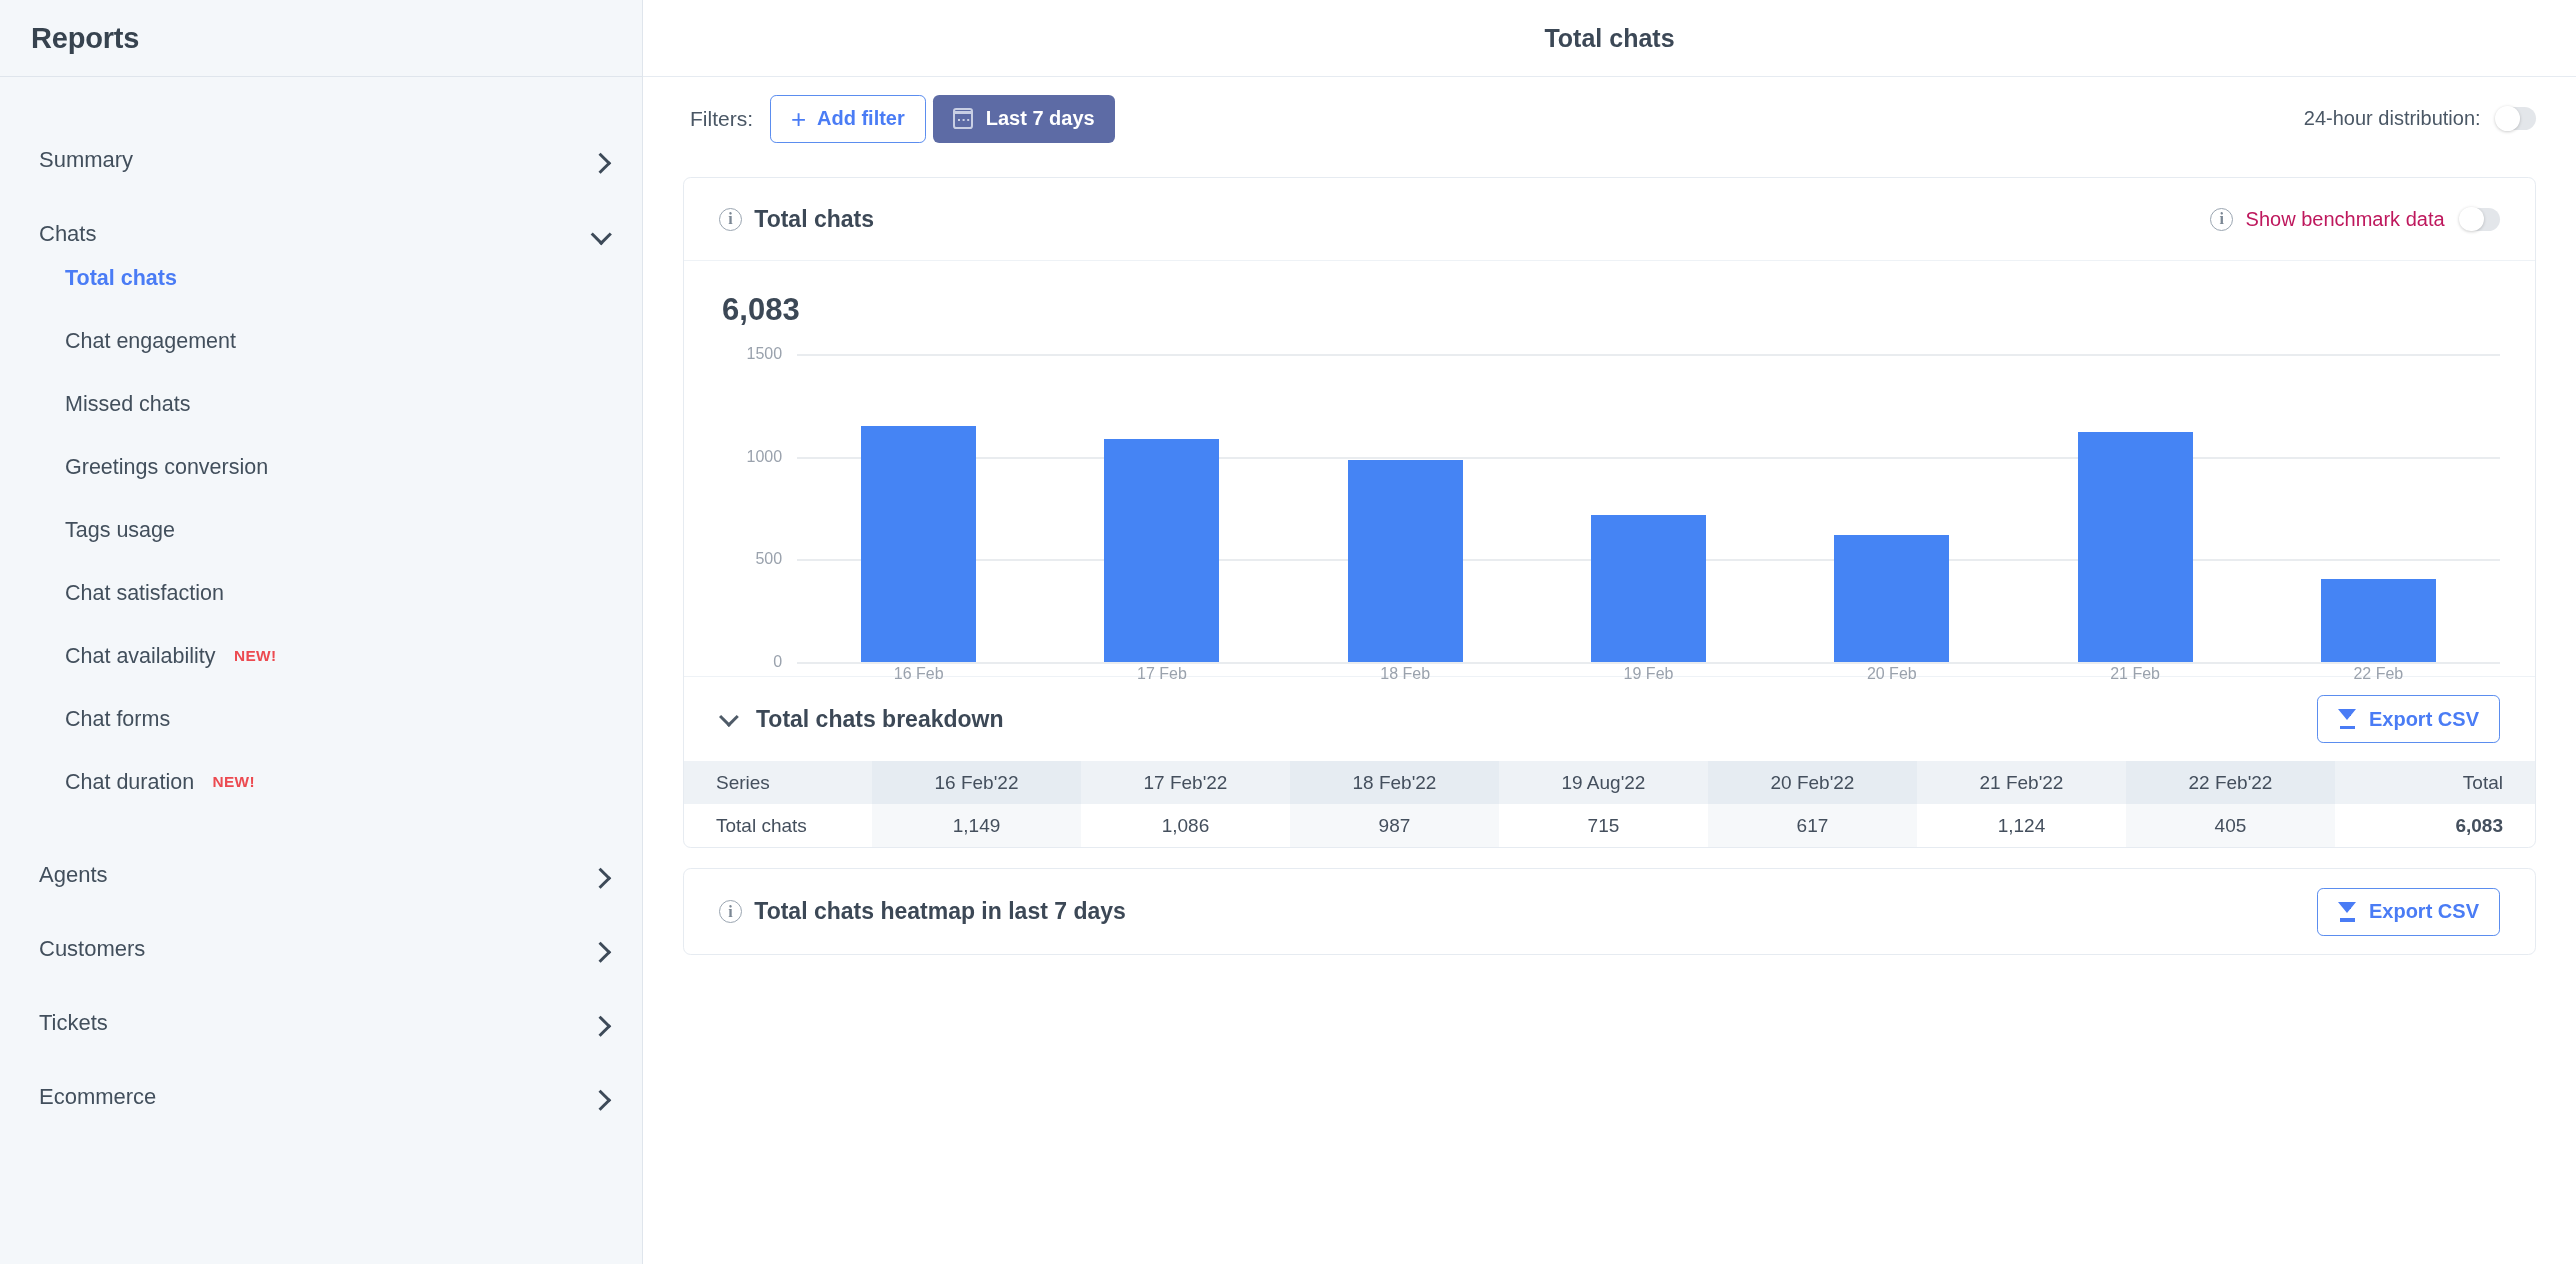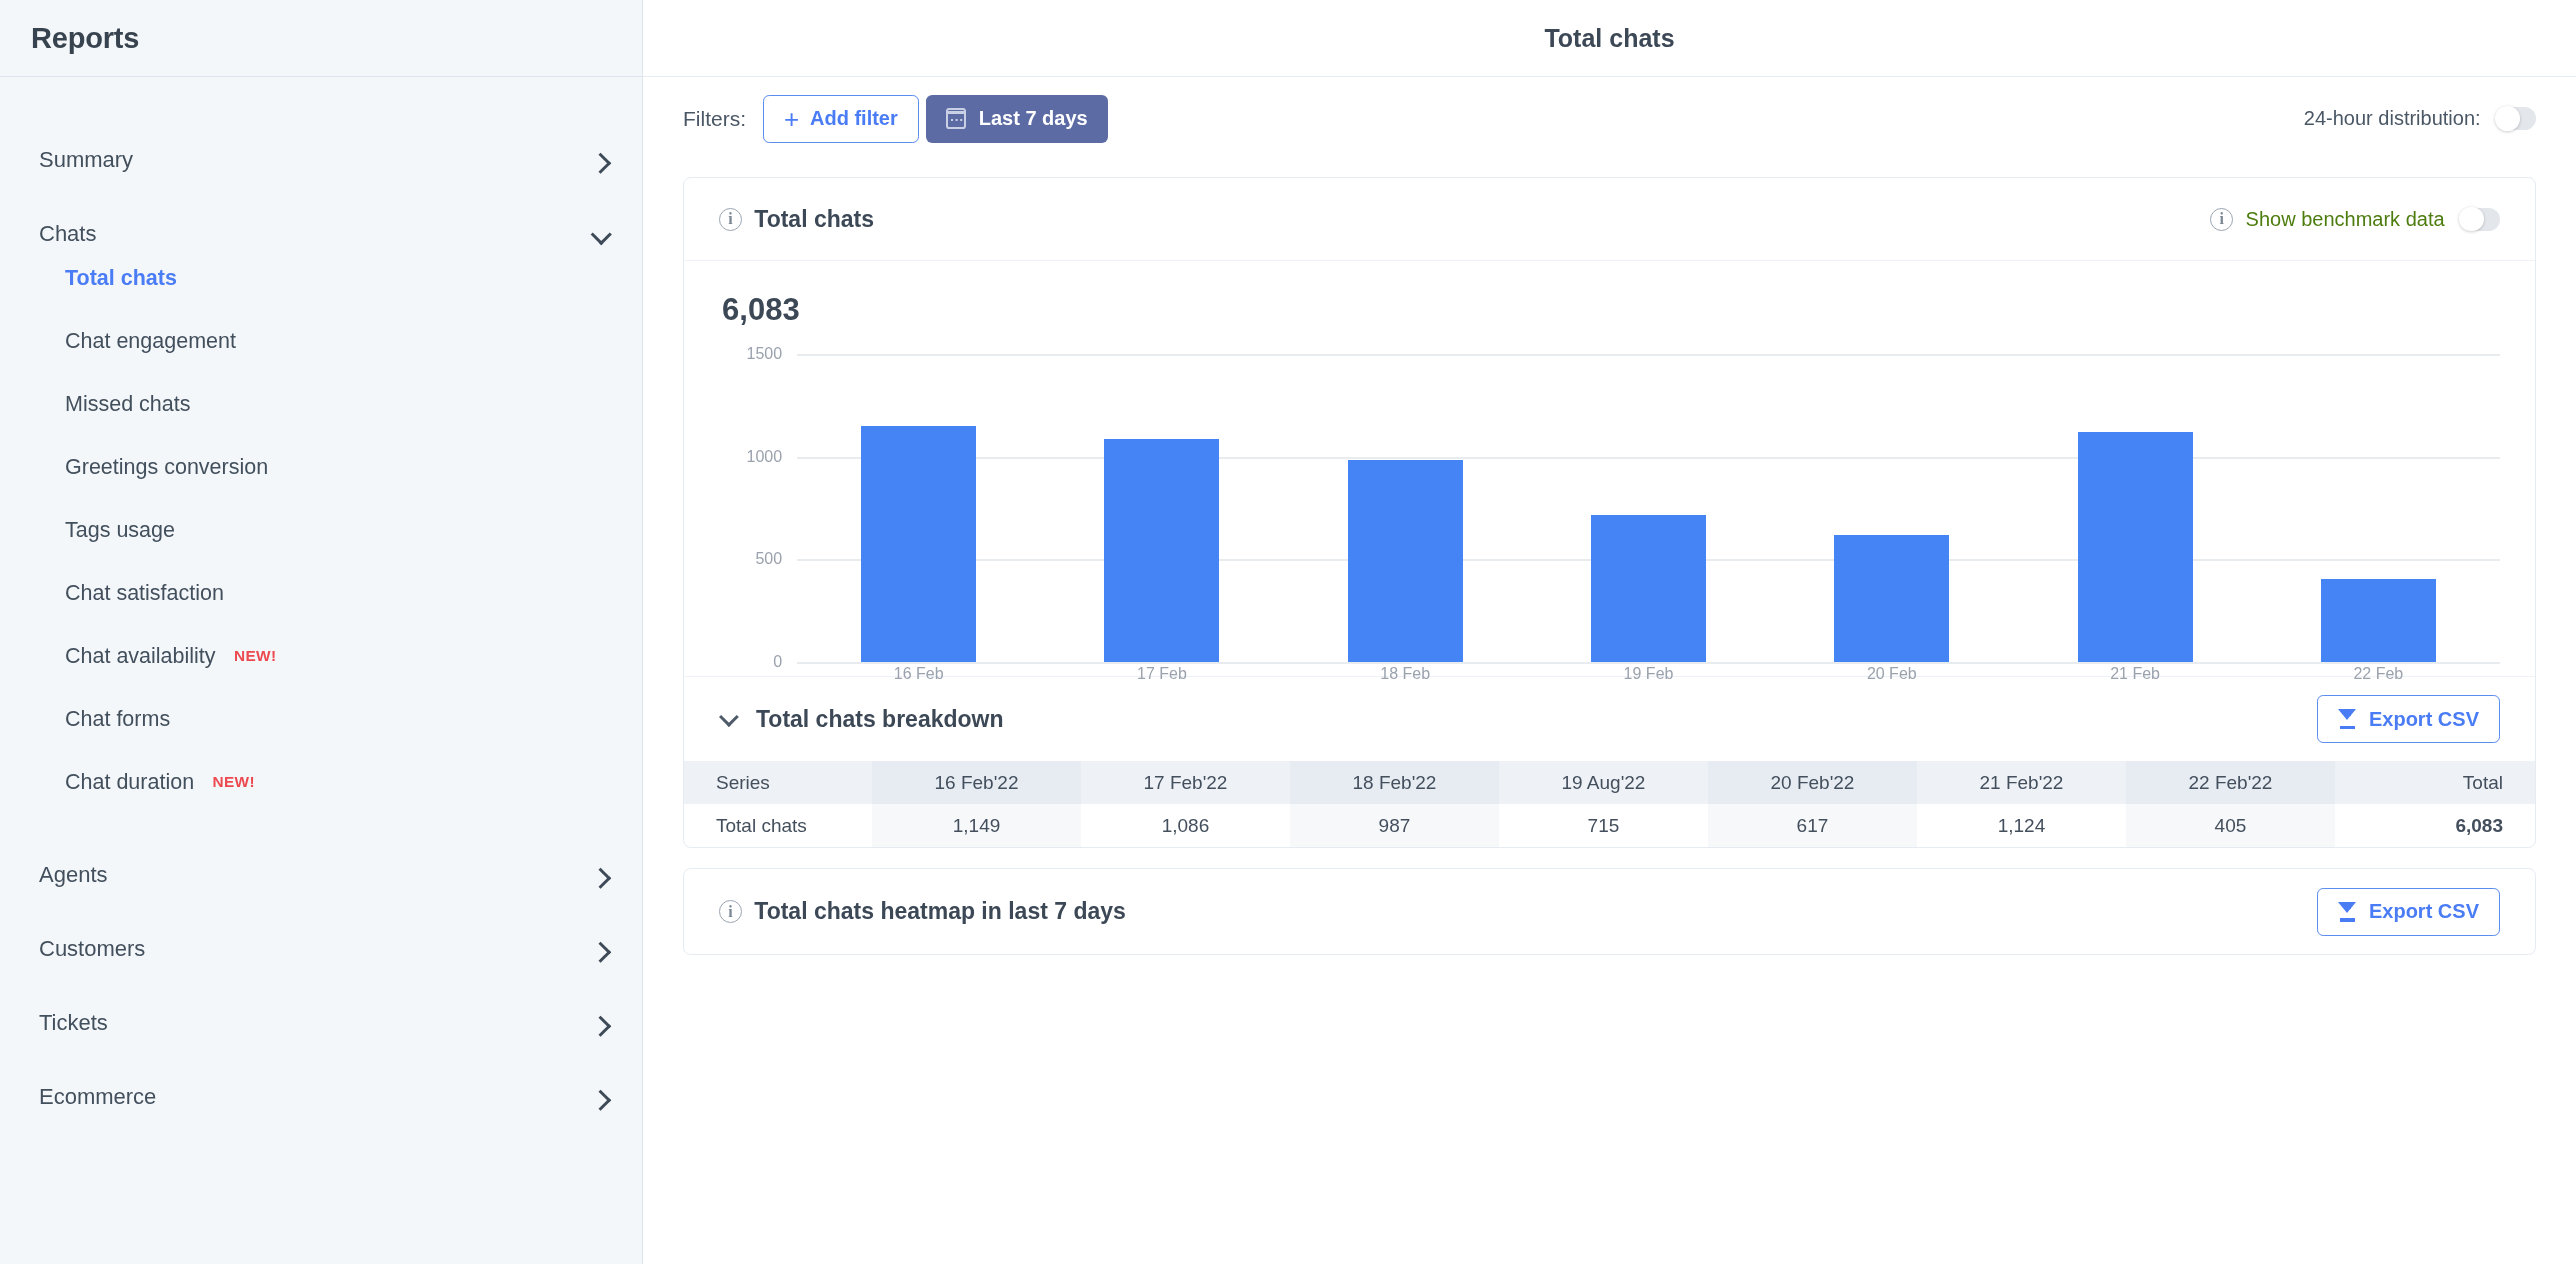--- a/index.html
+++ b/index.html
@@ -102,21 +102,21 @@
     font-weight: 700;
     color: #3c4856;
   }
   .filterbar {
     height: 83px;
     display: flex;
     align-items: center;
     padding: 0 40px 0 40px;
     background: #fff;
   }
-  .filters-label { font-size: 21px; color: #4a5765; margin-right: 17px; }
+  .filters-label { font-size: 21px; color: #4a5765; margin-right: 17px; margin-left: 7px; }
   .btn-addfilter {
     height: 48px;
     border: 1.5px solid #5b8def;
     border-radius: 6.2px;
     background: #fff;
     color: #4a7cf5;
     font-size: 20px;
     font-weight: 700;
     display: flex;
     align-items: center;
@@ -212,21 +212,21 @@
     font-weight: 700;
     display: flex;
     align-items: center;
     justify-content: center;
     font-family: "Liberation Serif", serif;
     margin-right: 12.3px;
     flex: 0 0 23px;
   }
   .card-title { font-size: 23px; font-weight: 700; color: #3c4856; }
   .bench-wrap { display: flex; align-items: center; }
-  .bench-label { font-size: 20px; color: #4d7c0f; margin-right: 15.4px; }
+  .bench-label { font-size: 20px; color: #be185d; margin-right: 15.4px; }
 
   .chart-body { padding: 31px 35px 14px 35px; }
   .big-number {
     font-size: 31px;
     font-weight: 700;
     color: #3c4856;
     margin-left: 3.1px;
     margin-bottom: 26px;
   }
   .plot {

